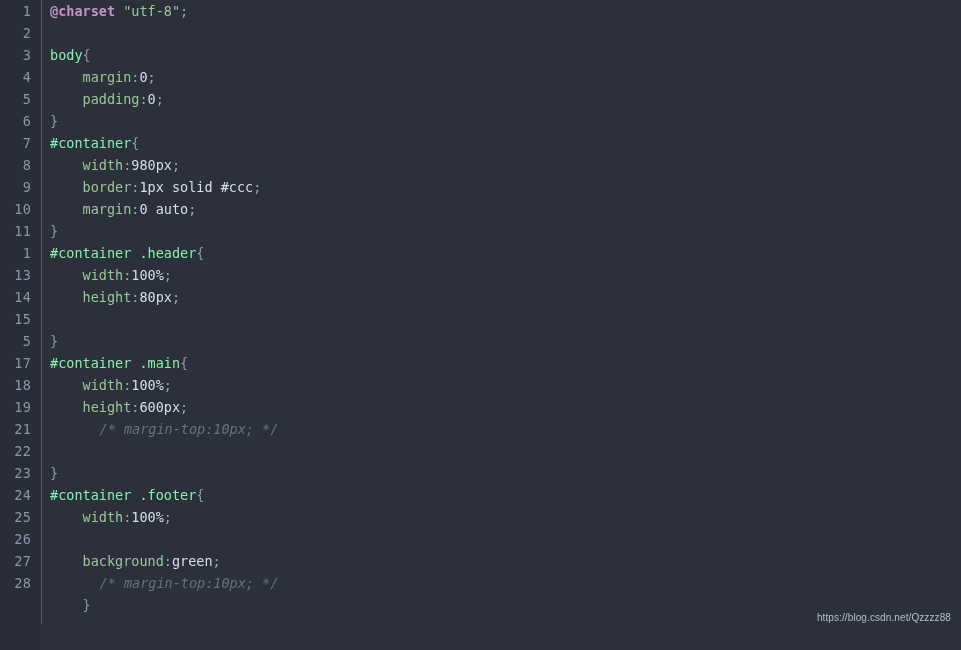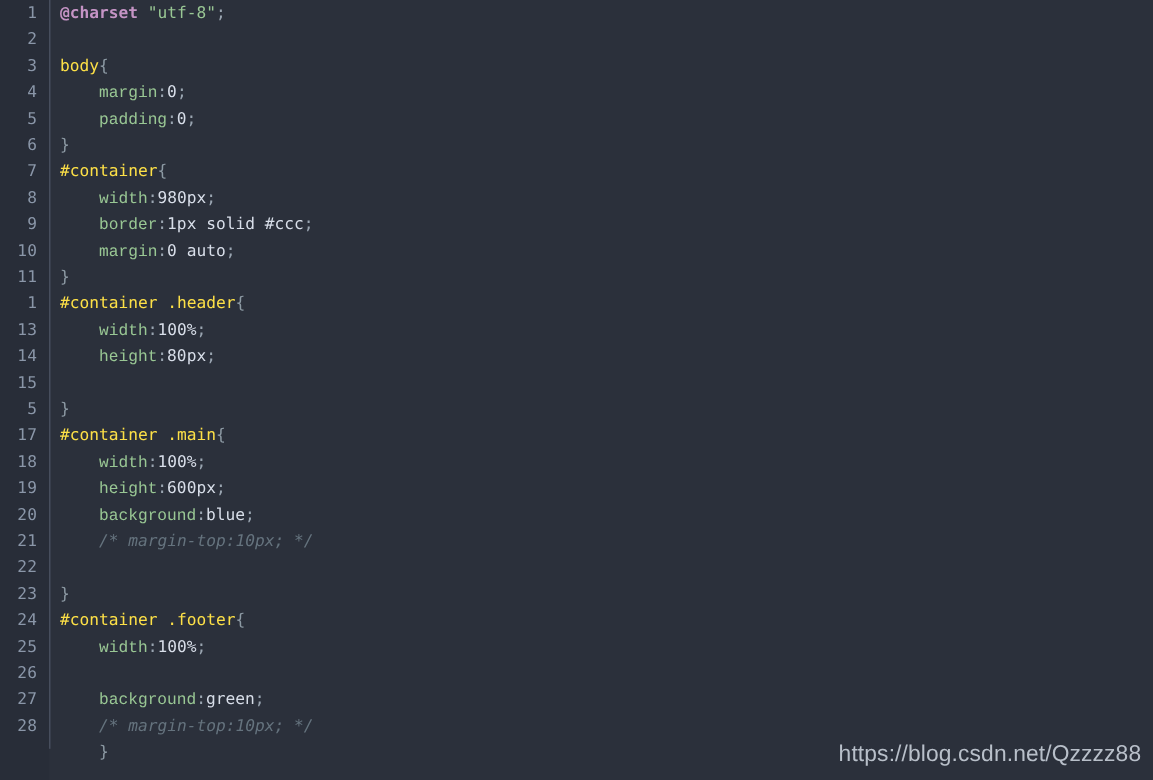--- a/index.html
+++ b/index.html
@@ -70,35 +70,35 @@
     left: 50px;
     top: 0;
     line-height: 22px;
     font-size: 13.5px;
     letter-spacing: 0px;
   }
 
   
   .t-atrule   { color: #c594c5; font-weight: bold; }
   .t-string   { color: #99c794; }
-  .t-selector { color: #fde047; }
-  .t-prop     { color: #99c794; font-family: Liberation Mono, monospace; }
+  .t-selector { color: #86efac; }
+  .t-prop     { color: #99c794; }
   .t-value    { color: #d8dee9; }
   .t-punct    { color: #9aa5b1; }
   .t-brace    { color: #8d9aa4; }
-  .t-comment  { color: #65737e; font-style: italic; }
+  .t-comment  { color: #65737e; font-style: italic; margin-left: 17px; }
 
   
   .watermark {
     position: absolute;
     right: 10px;
-    bottom: 10px;
+    bottom: 27px;
     color: #b8bfc9;
     font-family: "Liberation Sans", sans-serif;
-    font-size: 19px;
+    font-size: 10px;
     letter-spacing: 0.1px;
     white-space: nowrap;
   }
 </style>
 </head>
 <body>
 
 <div id="screenshot">
 
   <div class="gutter"></div>
@@ -117,21 +117,20 @@
       <div class="row"><span class="lineno">10</span><span class="codetext"><span class="t-plain">    </span><span class="t-prop">margin</span><span class="t-punct">:</span><span class="t-value">0 auto</span><span class="t-punct">;</span></span></div>
       <div class="row"><span class="lineno">11</span><span class="codetext"><span class="t-brace">}</span></span></div>
       <div class="row"><span class="lineno">1</span><span class="codetext"><span class="t-selector">#container .header</span><span class="t-brace">{</span></span></div>
       <div class="row"><span class="lineno">13</span><span class="codetext"><span class="t-plain">    </span><span class="t-prop">width</span><span class="t-punct">:</span><span class="t-value">100%</span><span class="t-punct">;</span></span></div>
       <div class="row"><span class="lineno">14</span><span class="codetext"><span class="t-plain">    </span><span class="t-prop">height</span><span class="t-punct">:</span><span class="t-value">80px</span><span class="t-punct">;</span></span></div>
       <div class="row"><span class="lineno">15</span></div>
       <div class="row"><span class="lineno">5</span><span class="codetext"><span class="t-brace">}</span></span></div>
       <div class="row"><span class="lineno">17</span><span class="codetext"><span class="t-selector">#container .main</span><span class="t-brace">{</span></span></div>
       <div class="row"><span class="lineno">18</span><span class="codetext"><span class="t-plain">    </span><span class="t-prop">width</span><span class="t-punct">:</span><span class="t-value">100%</span><span class="t-punct">;</span></span></div>
       <div class="row"><span class="lineno">19</span><span class="codetext"><span class="t-plain">    </span><span class="t-prop">height</span><span class="t-punct">:</span><span class="t-value">600px</span><span class="t-punct">;</span></span></div>
-      <div class="row"><span class="lineno">20</span><span class="codetext"><span class="t-plain">    </span><span class="t-prop">background</span><span class="t-punct">:</span><span class="t-value">blue</span><span class="t-punct">;</span></span></div>
       <div class="row"><span class="lineno">21</span><span class="codetext"><span class="t-plain">    </span><span class="t-comment">/* margin-top:10px; */</span></span></div>
       <div class="row"><span class="lineno">22</span></div>
       <div class="row"><span class="lineno">23</span><span class="codetext"><span class="t-brace">}</span></span></div>
       <div class="row"><span class="lineno">24</span><span class="codetext"><span class="t-selector">#container .footer</span><span class="t-brace">{</span></span></div>
       <div class="row"><span class="lineno">25</span><span class="codetext"><span class="t-plain">    </span><span class="t-prop">width</span><span class="t-punct">:</span><span class="t-value">100%</span><span class="t-punct">;</span></span></div>
       <div class="row"><span class="lineno">26</span></div>
       <div class="row"><span class="lineno">27</span><span class="codetext"><span class="t-plain">    </span><span class="t-prop">background</span><span class="t-punct">:</span><span class="t-value">green</span><span class="t-punct">;</span></span></div>
       <div class="row"><span class="lineno">28</span><span class="codetext"><span class="t-plain">    </span><span class="t-comment">/* margin-top:10px; */</span></span></div>
       <div class="row"><span class="lineno"></span><span class="codetext"><span class="t-plain">    </span><span class="t-brace">}</span></span></div>
     </div>

